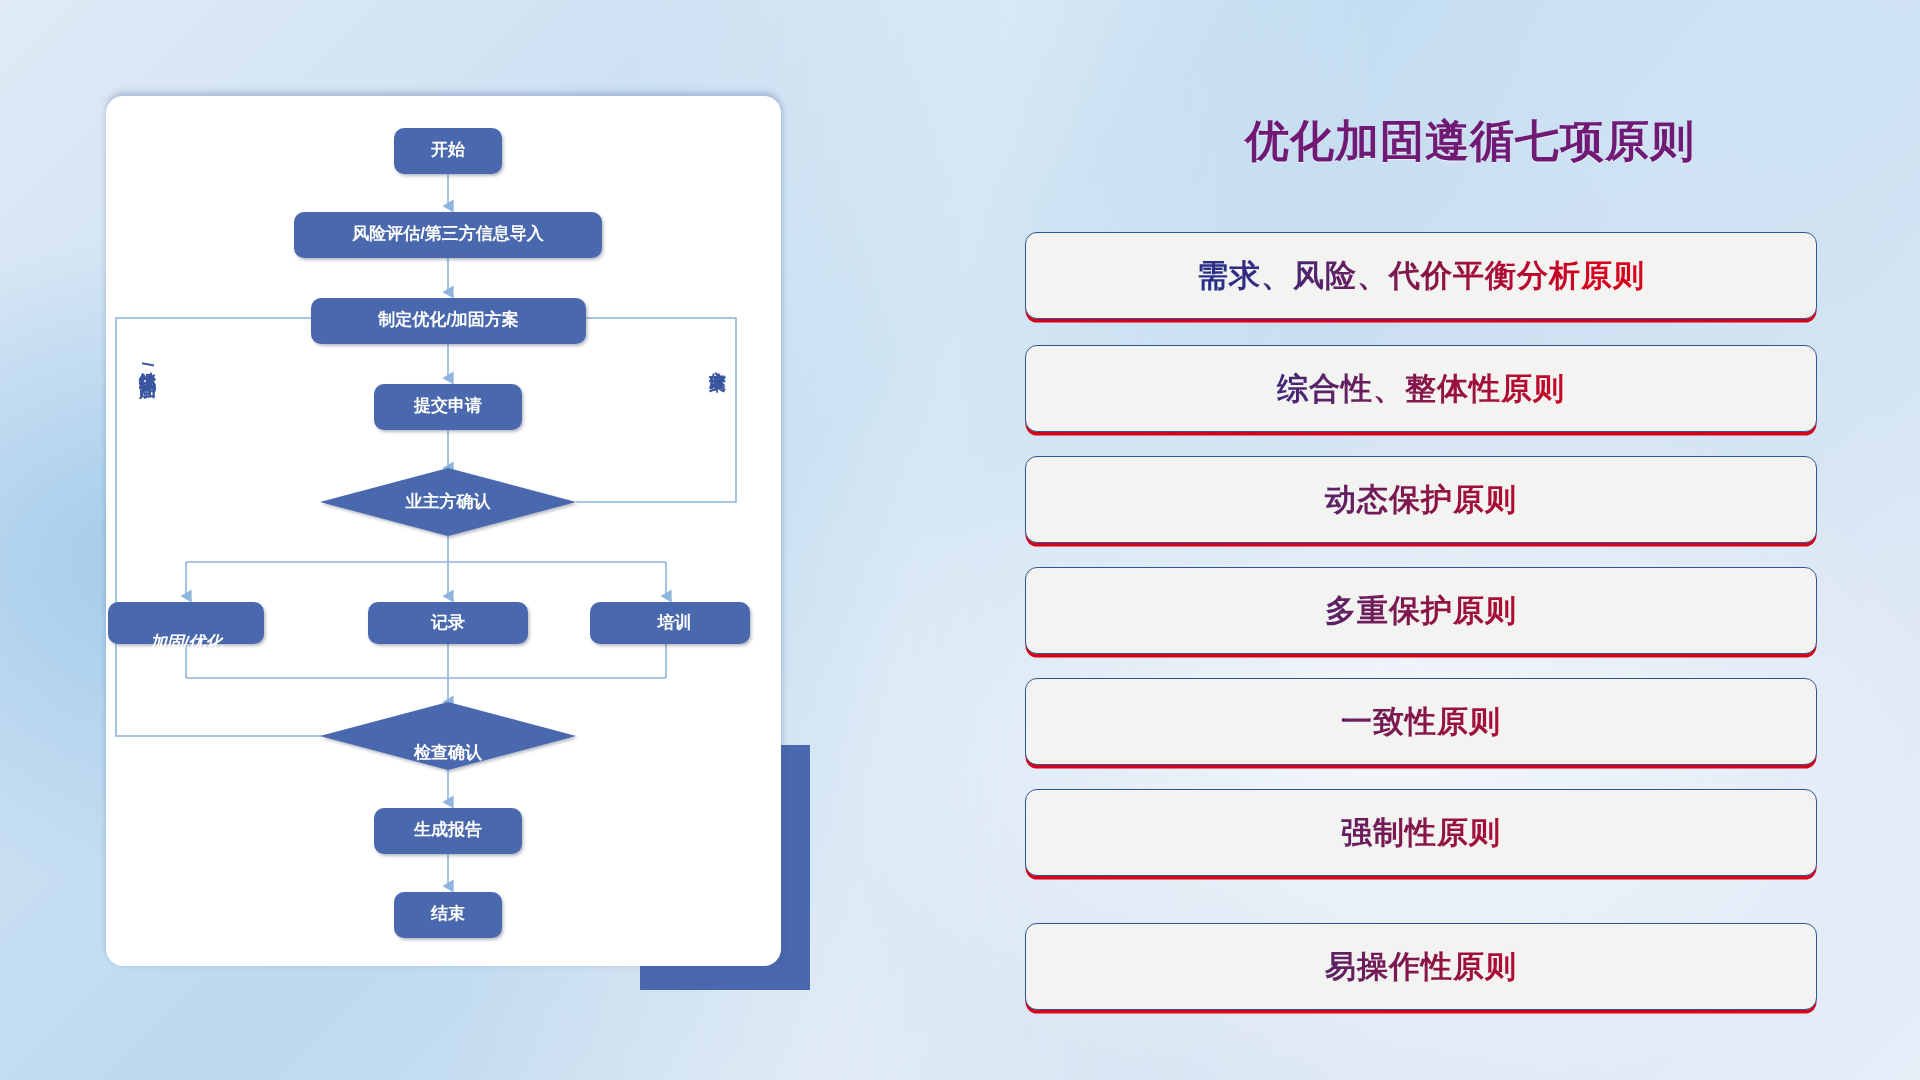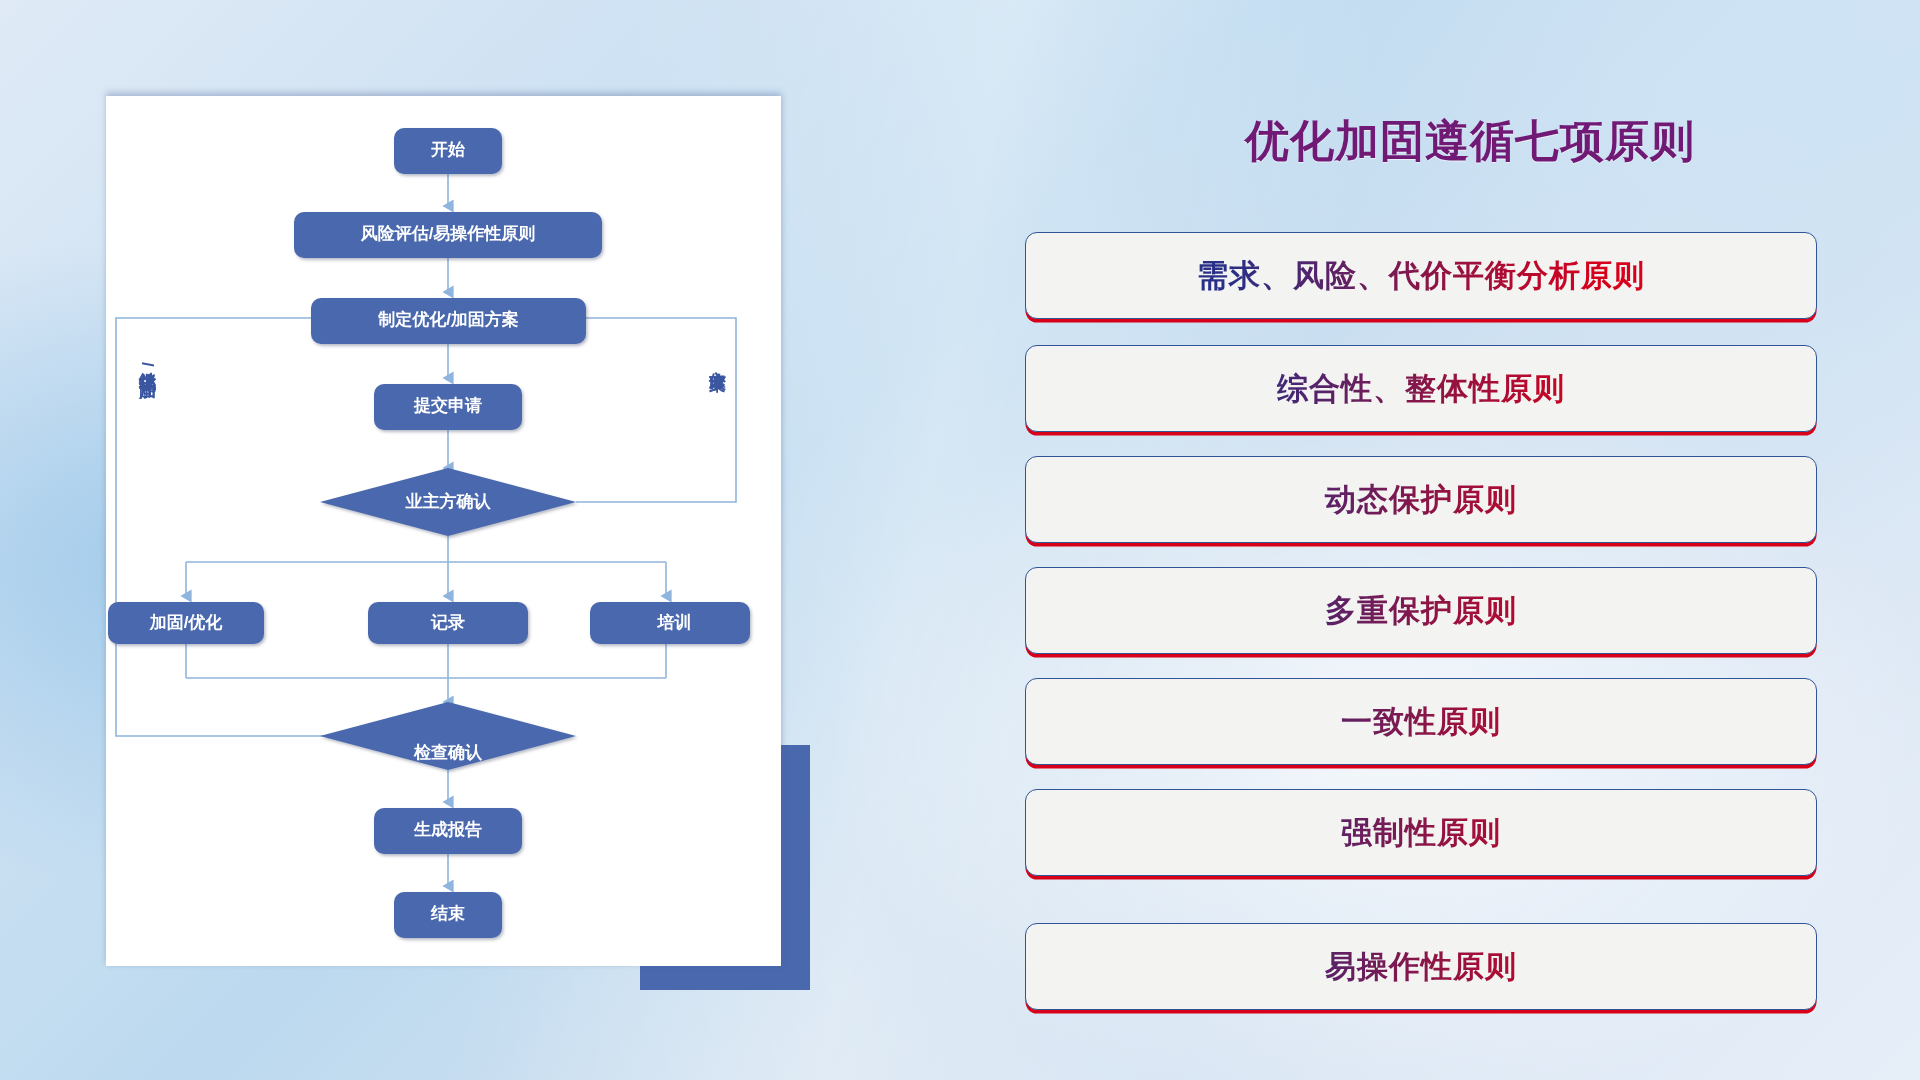--- a/index.html
+++ b/index.html
@@ -25,20 +25,21 @@
 
   
   #accent-block{
     position:absolute;left:640px;top:745px;width:170px;height:245px;
     background:#4a68ad;
   }
   #flow-card{
     position:absolute;left:106px;top:96px;width:675px;height:870px;
     background:#ffffff;
     box-shadow:0 -4px 6px rgba(80,100,150,.28), 2px 0 5px rgba(80,100,150,.12);
+    border-radius:17px;
   }
   #flow-svg{position:absolute;left:0;top:0;}
 
   .node-label{
     font-size:17px;font-weight:bold;color:#ffffff;
     text-align:center;line-height:1.1;
     white-space:nowrap;
   }
   .vert-label{
     position:absolute;
@@ -144,25 +145,25 @@
       <rect x="2" y="506" width="156" height="42" rx="10" fill="#4a68ad"></rect>
       <rect x="262" y="506" width="160" height="42" rx="10" fill="#4a68ad"></rect>
       <rect x="484" y="506" width="160" height="42" rx="10" fill="#4a68ad"></rect>
       <polygon points="342,606 470,640 342,674 214,640" fill="#4a68ad"></polygon>
       <rect x="268" y="712" width="148" height="46" rx="10" fill="#4a68ad"></rect>
       <rect x="288" y="796" width="108" height="46" rx="10" fill="#4a68ad"></rect>
     </g>
   </svg>
 
   <div class="node-label" style="position:absolute;left:288px;top:45px;width:108px;">开始</div>
-  <div class="node-label" style="position:absolute;left:188px;top:129px;width:308px;">风险评估/易操作性原则</div>
+  <div class="node-label" style="position:absolute;left:188px;top:129px;width:308px;">风险评估/第三方信息导入</div>
   <div class="node-label" style="position:absolute;left:205px;top:215px;width:275px;">制定优化/加固方案</div>
   <div class="node-label" style="position:absolute;left:268px;top:301px;width:148px;">提交申请</div>
   <div class="node-label" style="position:absolute;left:242px;top:397px;width:200px;font-weight:bold;">业主方确认</div>
-  <div class="node-label" style="position:absolute;left:2px;top:518px;width:156px;">加固/优化</div>
+  <div class="node-label" style="position:absolute;left:2px;top:538px;width:156px;font-style:italic;">加固/优化</div>
   <div class="node-label" style="position:absolute;left:262px;top:518px;width:160px;">记录</div>
   <div class="node-label" style="position:absolute;left:484px;top:518px;width:169px;font-family:Liberation Serif, serif;">培训</div>
   <div class="node-label" style="position:absolute;left:242px;top:648px;width:200px;">检查确认</div>
   <div class="node-label" style="position:absolute;left:268px;top:725px;width:148px;">生成报告</div>
   <div class="node-label" style="position:absolute;left:288px;top:809px;width:108px;">结束</div>
 
   <div class="vert-label" style="left:30px;top:262px;">继续优化/加固</div>
   <div class="vert-label" style="left:600px;top:262px;">方案修改</div>
 </div>
 

